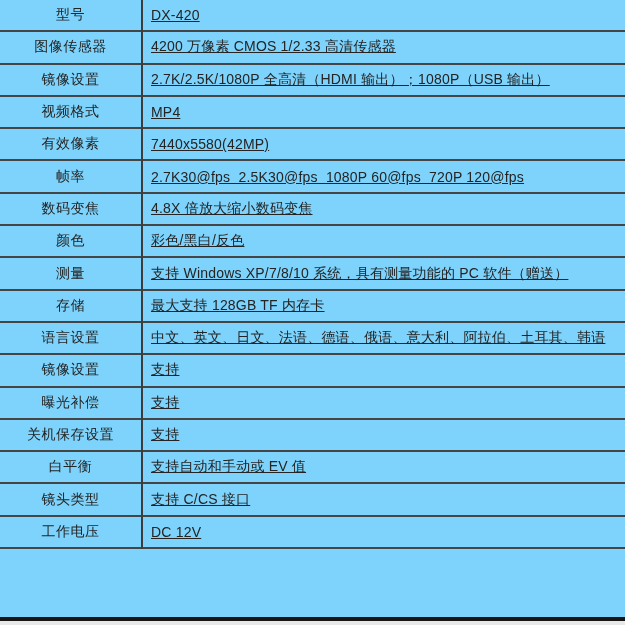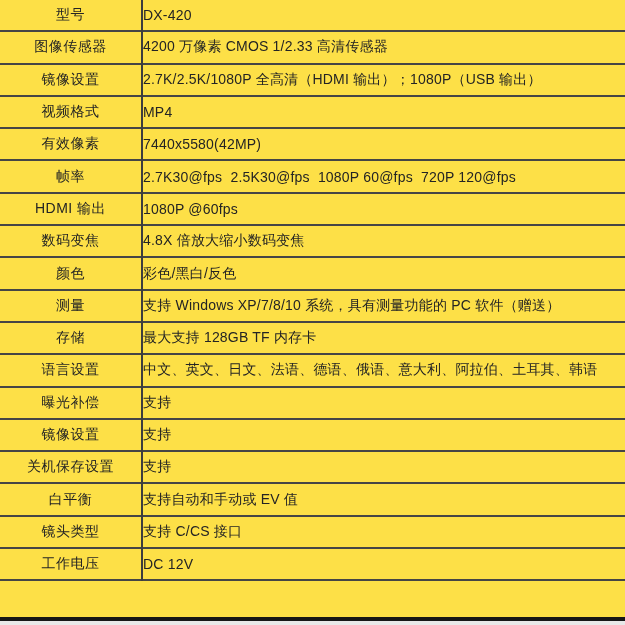--- a/index.html
+++ b/index.html
@@ -5,21 +5,21 @@
   html, body {
     margin: 0;
     padding: 0;
     background: #ffffff;
     font-family: "Liberation Sans", "DejaVu Sans", sans-serif;
   }
   .page {
     position: relative;
     width: 625px;
     height: 625px;
-    background: #fde047;
+    background: #7dd3fc;
     overflow: hidden;
   }
   table.spec-table {
     width: 625px;
     border-collapse: collapse;
     table-layout: fixed;
   }
   table.spec-table tr {
     border-bottom: 2px solid #454545;
   }
@@ -30,23 +30,24 @@
     vertical-align: middle;
     overflow: hidden;
   }
   td.label-cell {
     width: 139px;
     text-align: center;
     border-right: 2px solid #3d3d3d;
     letter-spacing: 0.5px;
   }
   td.value-cell {
-    padding-left: 0;
+    padding-left: 8px;
     white-space: pre;
     letter-spacing: 0.2px;
+    text-decoration: underline;
   }
   .bottom-strip {
     position: absolute;
     left: 0;
     right: 0;
     top: 617px;
     height: 4px;
     background: #161616;
   }
   .bottom-fade {
@@ -82,49 +83,45 @@
         </tr>
         <tr>
           <td class="label-cell">有效像素</td>
           <td class="value-cell">7440x5580(42MP)</td>
         </tr>
         <tr>
           <td class="label-cell">帧率</td>
           <td class="value-cell">2.7K30@fps  2.5K30@fps  1080P 60@fps  720P 120@fps</td>
         </tr>
         <tr>
-          <td class="label-cell">HDMI 输出</td>
-          <td class="value-cell">1080P @60fps</td>
-        </tr>
-        <tr>
           <td class="label-cell">数码变焦</td>
           <td class="value-cell">4.8X 倍放大缩小数码变焦</td>
         </tr>
         <tr>
           <td class="label-cell">颜色</td>
           <td class="value-cell">彩色/黑白/反色</td>
         </tr>
         <tr>
           <td class="label-cell">测量</td>
           <td class="value-cell">支持 Windows XP/7/8/10 系统，具有测量功能的 PC 软件（赠送）</td>
         </tr>
         <tr>
           <td class="label-cell">存储</td>
           <td class="value-cell">最大支持 128GB TF 内存卡</td>
         </tr>
         <tr>
           <td class="label-cell">语言设置</td>
           <td class="value-cell">中文、英文、日文、法语、德语、俄语、意大利、阿拉伯、土耳其、韩语</td>
         </tr>
         <tr>
-          <td class="label-cell">曝光补偿</td>
+          <td class="label-cell">镜像设置</td>
           <td class="value-cell">支持</td>
         </tr>
         <tr>
-          <td class="label-cell">镜像设置</td>
+          <td class="label-cell">曝光补偿</td>
           <td class="value-cell">支持</td>
         </tr>
         <tr>
           <td class="label-cell">关机保存设置</td>
           <td class="value-cell">支持</td>
         </tr>
         <tr>
           <td class="label-cell">白平衡</td>
           <td class="value-cell">支持自动和手动或 EV 值</td>
         </tr>

